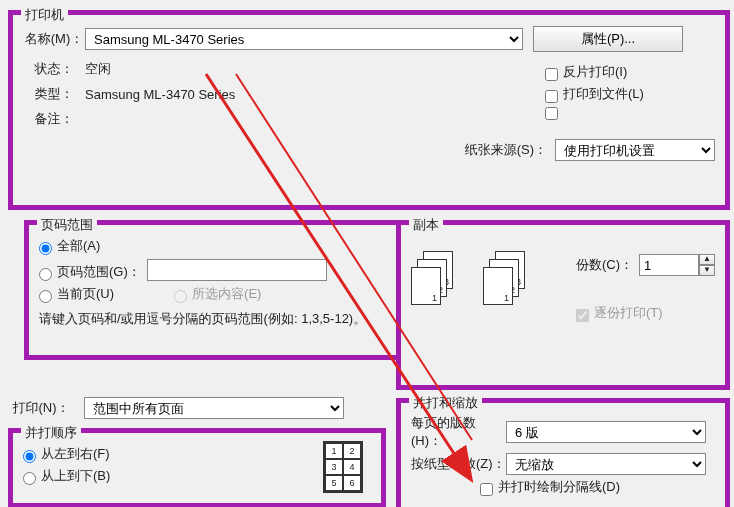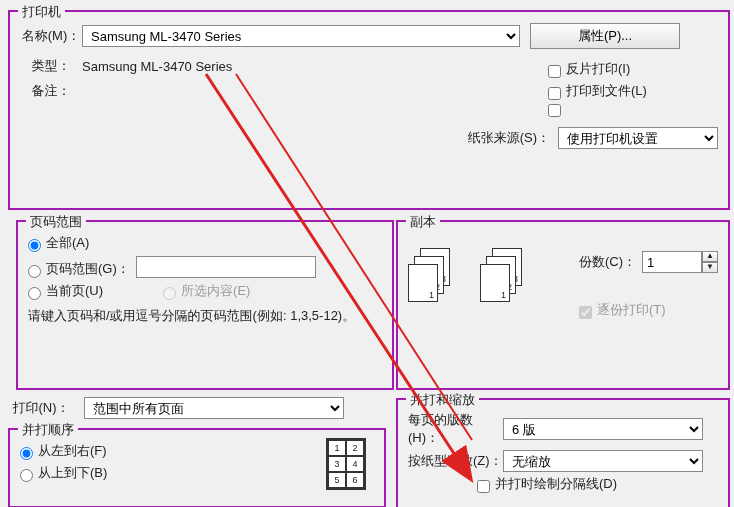--- a/index.html
+++ b/index.html
@@ -7,21 +7,21 @@
       font-family: "Microsoft YaHei", SimSun, Arial, sans-serif;
       font-size: 13px;
       background: #f0f0f0;
       width: 734px;
       height: 507px;
       overflow: hidden;
       position: relative;
       color: #222;
     }
     .groupbox {
-      border: 2px solid #a21caf;
+      border: 5px solid #a21caf;
       margin: 4px;
       padding: 8px 10px 10px 10px;
       position: absolute;
       background: #f0f0f0;
     }
     .groupbox-title {
       position: absolute;
       top: -9px;
       left: 8px;
       background: #f0f0f0;
@@ -73,20 +73,24 @@
     <select style="width:438px;">
       <option>Samsung ML-3470 Series</option>
     </select>
     <span style="width:10px;"></span>
     <button style="width:150px;">属性(P)...</button>
   </div>
 
   <div style="display:flex;">
     <div style="flex:1;">
       <div class="row">
+        <span class="label">状态：</span>
+        <span>空闲</span>
+      </div>
+      <div class="row">
         <span class="label">类型：</span>
         <span>Samsung ML-3470 Series</span>
       </div>
       <div class="row">
         <span class="label">备注：</span>
         <span></span>
       </div>
     </div>
     <div style="width:170px; padding-top:4px;">
       <div class="cb-row">
@@ -104,21 +108,21 @@
   </div>
 
   <div class="row" style="justify-content:flex-end; margin-top:6px;">
     <span style="margin-right:8px;">纸张来源(S)：</span>
     <select style="width:160px;">
       <option>使用打印机设置</option>
     </select>
   </div>
 </div>
 
-<div class="groupbox" style="left:12px; top:216px; width:378px; height:170px;">
+<div class="groupbox" style="left:20px; top:216px; width:378px; height:140px;">
   <div class="groupbox-title">页码范围</div>
 
   <div class="cb-row">
     <input type="radio" name="rng" checked="" style="">
     <span>全部(A)</span>
   </div>
   <div class="cb-row">
     <input type="radio" name="rng" style="">
     <span>页码范围(G)：</span>
     <input type="text" style="width: 180px; margin-left: 6px;" value="">

